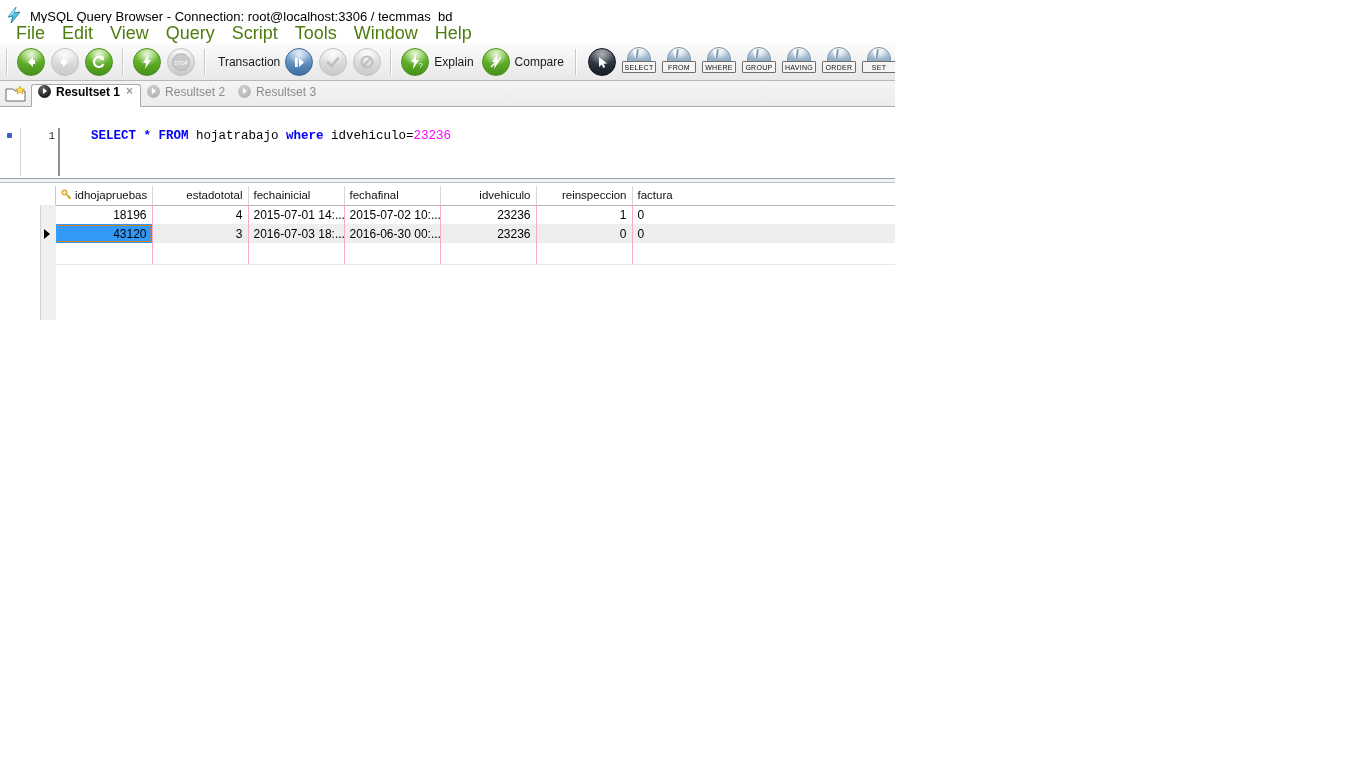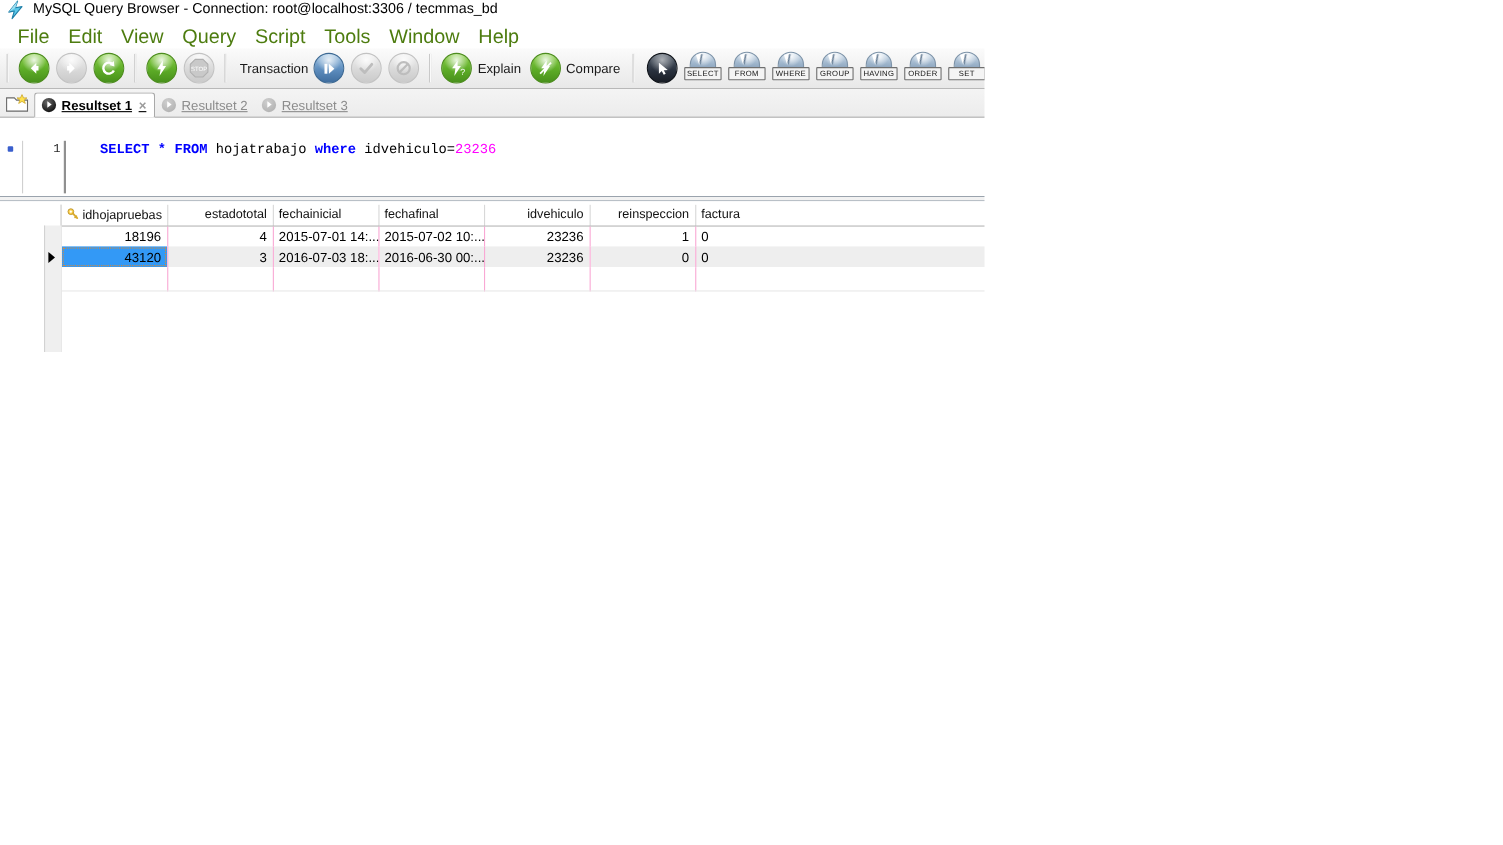--- a/index.html
+++ b/index.html
@@ -19,21 +19,21 @@
     background: #ffffff;
   }
 
   
   .titlebar {
     position: absolute;
     left: 0; top: 0;
     width: 1366px; height: 24px;
     background: #ffffff;
     display: flex;
-    align-items: flex-start;
+    align-items: flex-end;
   }
   .app-icon {
     width: 18px; height: 18px;
     margin-left: 5px; margin-right: 7px;
     position: relative;
     flex: none;
   }
   .title-text {
     font-size: 13px;
     color: #000000;
@@ -183,29 +183,28 @@
   .newtab-btn {
     width: 28px; height: 22px;
     margin-left: 3px;
     position: relative;
     flex: none;
     cursor: default;
   }
   .tab {
     height: 21px;
     display: flex;
-    align-items: center;
+    align-items: flex-start;
     padding: 0 7px 0 6px;
     font-size: 12px;
     color: #8c8c8c;
     white-space: nowrap;
     flex: none;
     box-sizing: border-box;
     cursor: default;
-    text-decoration: underline;
   }
   .tab.active {
     background: #ffffff;
     border: 1px solid #a9a9a9;
     border-bottom: 1px solid #ffffff;
     border-radius: 3px 3px 0 0;
     color: #000000;
     font-weight: bold;
     height: 23px;
     margin-bottom: -1px;

